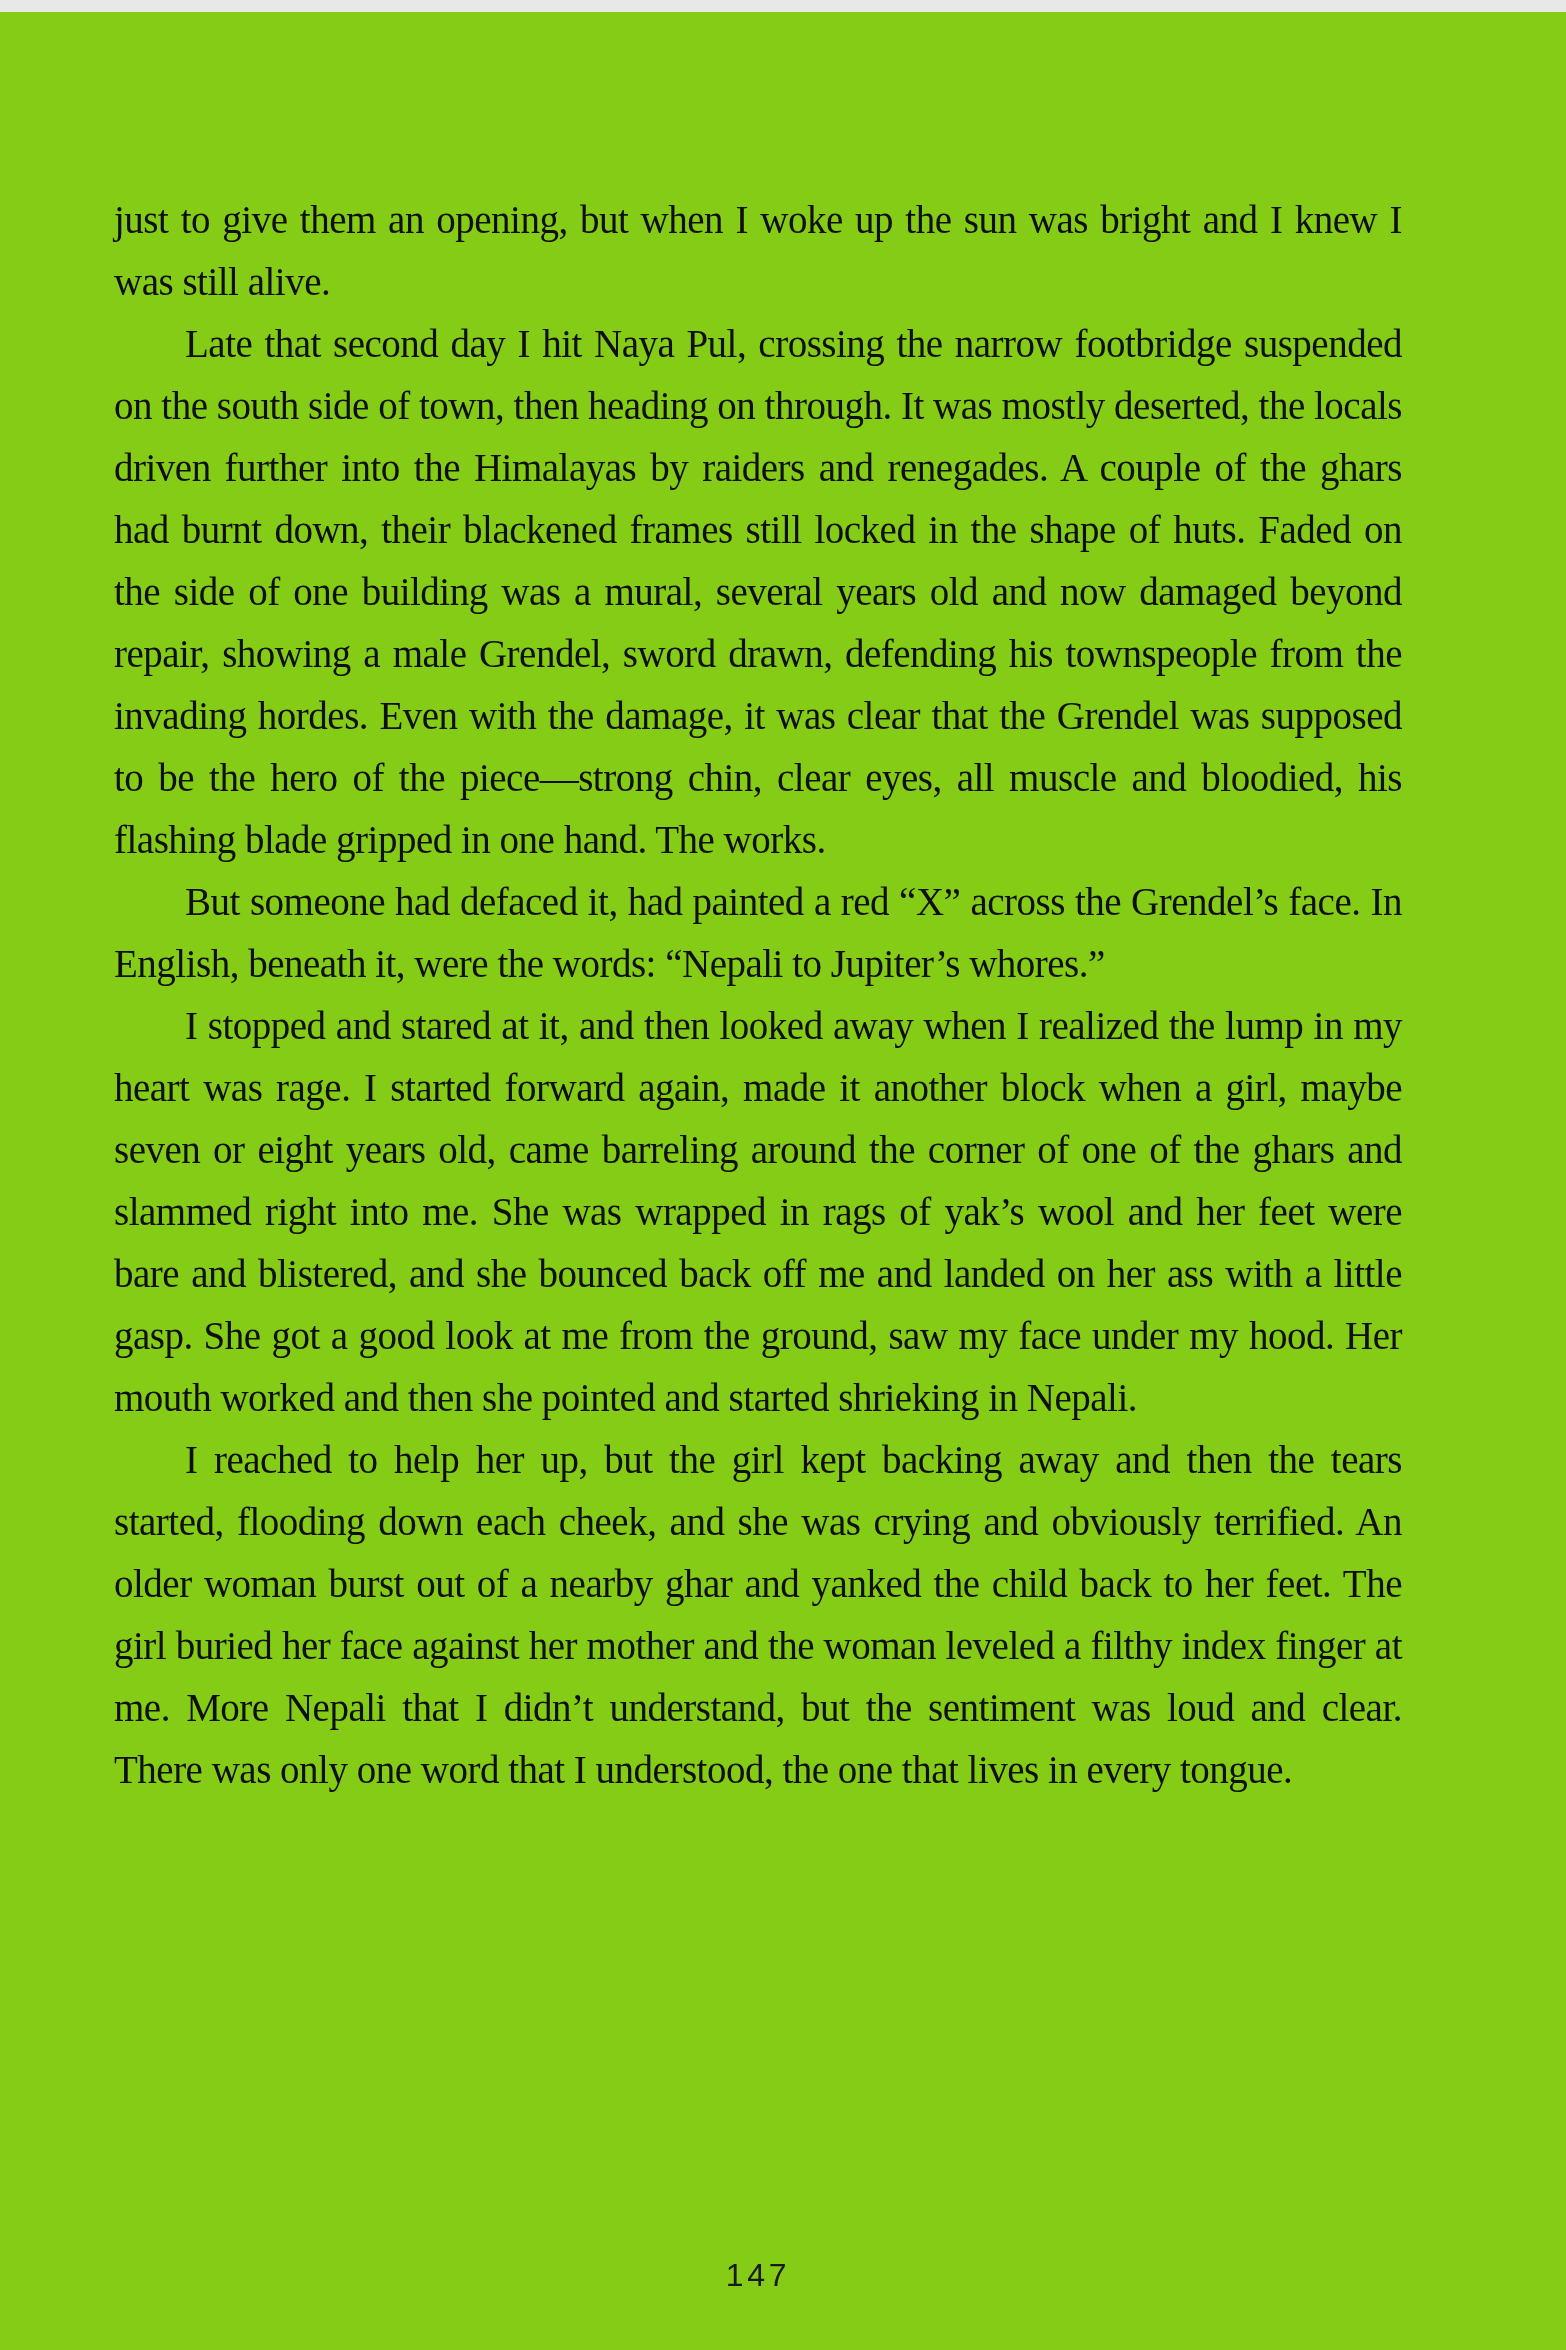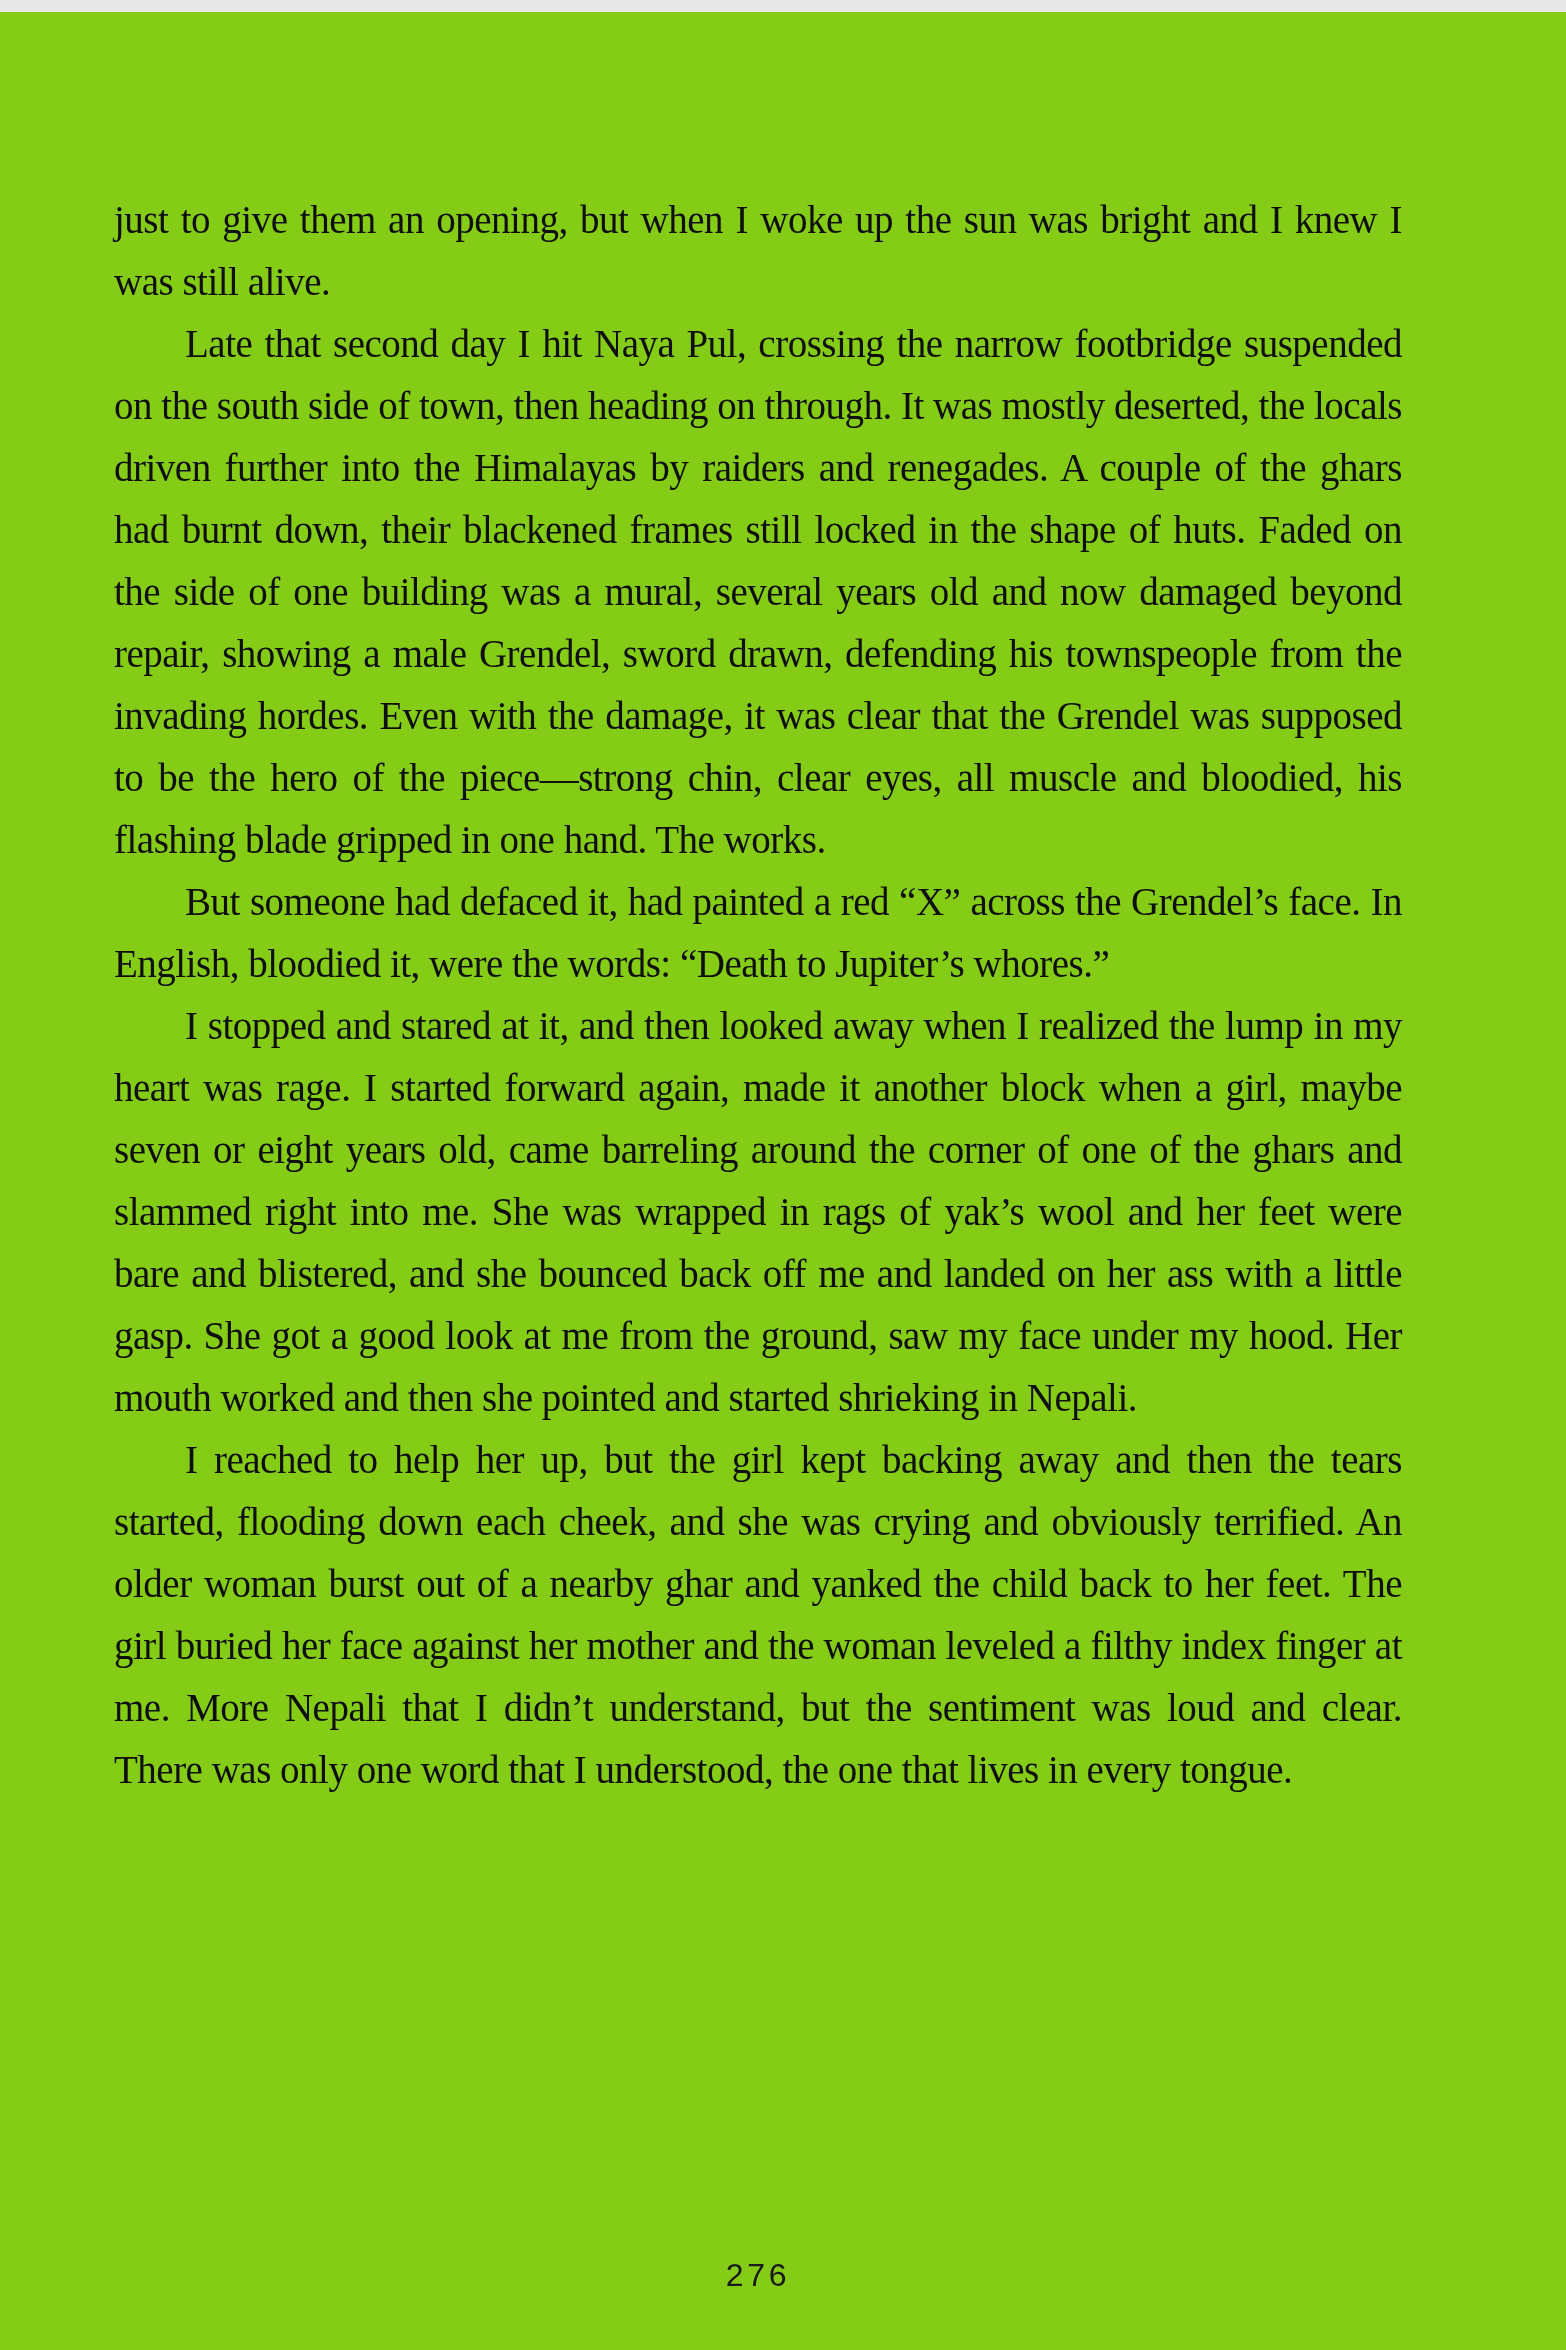--- a/index.html
+++ b/index.html
@@ -46,19 +46,19 @@
     color: #1a1a1a;
   }
 </style>
 </head>
 <body>
 
 <div class="page">
   <div class="text-block">
     <p>just to give them an opening, but when I woke up the sun was bright and I knew I was still alive.</p>
     <p class="indent">Late that second day I hit Naya Pul, crossing the narrow footbridge suspended on the south side of town, then heading on through. It was mostly deserted, the locals driven further into the Himalayas by raiders and renegades. A couple of the ghars had burnt down, their blackened frames still locked in the shape of huts. Faded on the side of one building was a mural, several years old and now damaged beyond repair, showing a male Grendel, sword drawn, defending his townspeople from the invading hordes. Even with the damage, it was clear that the Grendel was supposed to be the hero of the piece—strong chin, clear eyes, all muscle and bloodied, his flashing blade gripped in one hand. The works.</p>
-    <p class="indent">But someone had defaced it, had painted a red “X” across the Grendel’s face. In English, bloodied it, were the words: “Death to Jupiter’s whores.”</p>
+    <p class="indent">But someone had defaced it, had painted a red “X” across the Grendel’s face. In English, beneath it, were the words: “Nepali to Jupiter’s whores.”</p>
     <p class="indent">I stopped and stared at it, and then looked away when I realized the lump in my heart was rage. I started forward again, made it another block when a girl, maybe seven or eight years old, came barreling around the corner of one of the ghars and slammed right into me. She was wrapped in rags of yak’s wool and her feet were bare and blistered, and she bounced back off me and landed on her ass with a little gasp. She got a good look at me from the ground, saw my face under my hood. Her mouth worked and then she pointed and started shrieking in Nepali.</p>
     <p class="indent">I reached to help her up, but the girl kept backing away and then the tears started, flooding down each cheek, and she was crying and obviously terrified. An older woman burst out of a nearby ghar and yanked the child back to her feet. The girl buried her face against her mother and the woman leveled a filthy index finger at me. More Nepali that I didn’t understand, but the sentiment was loud and clear. There was only one word that I understood, the one that lives in every tongue.</p>
   </div>
-  <div class="page-number">276</div>
+  <div class="page-number">147</div>
 </div>
 
 
 </body></html>

